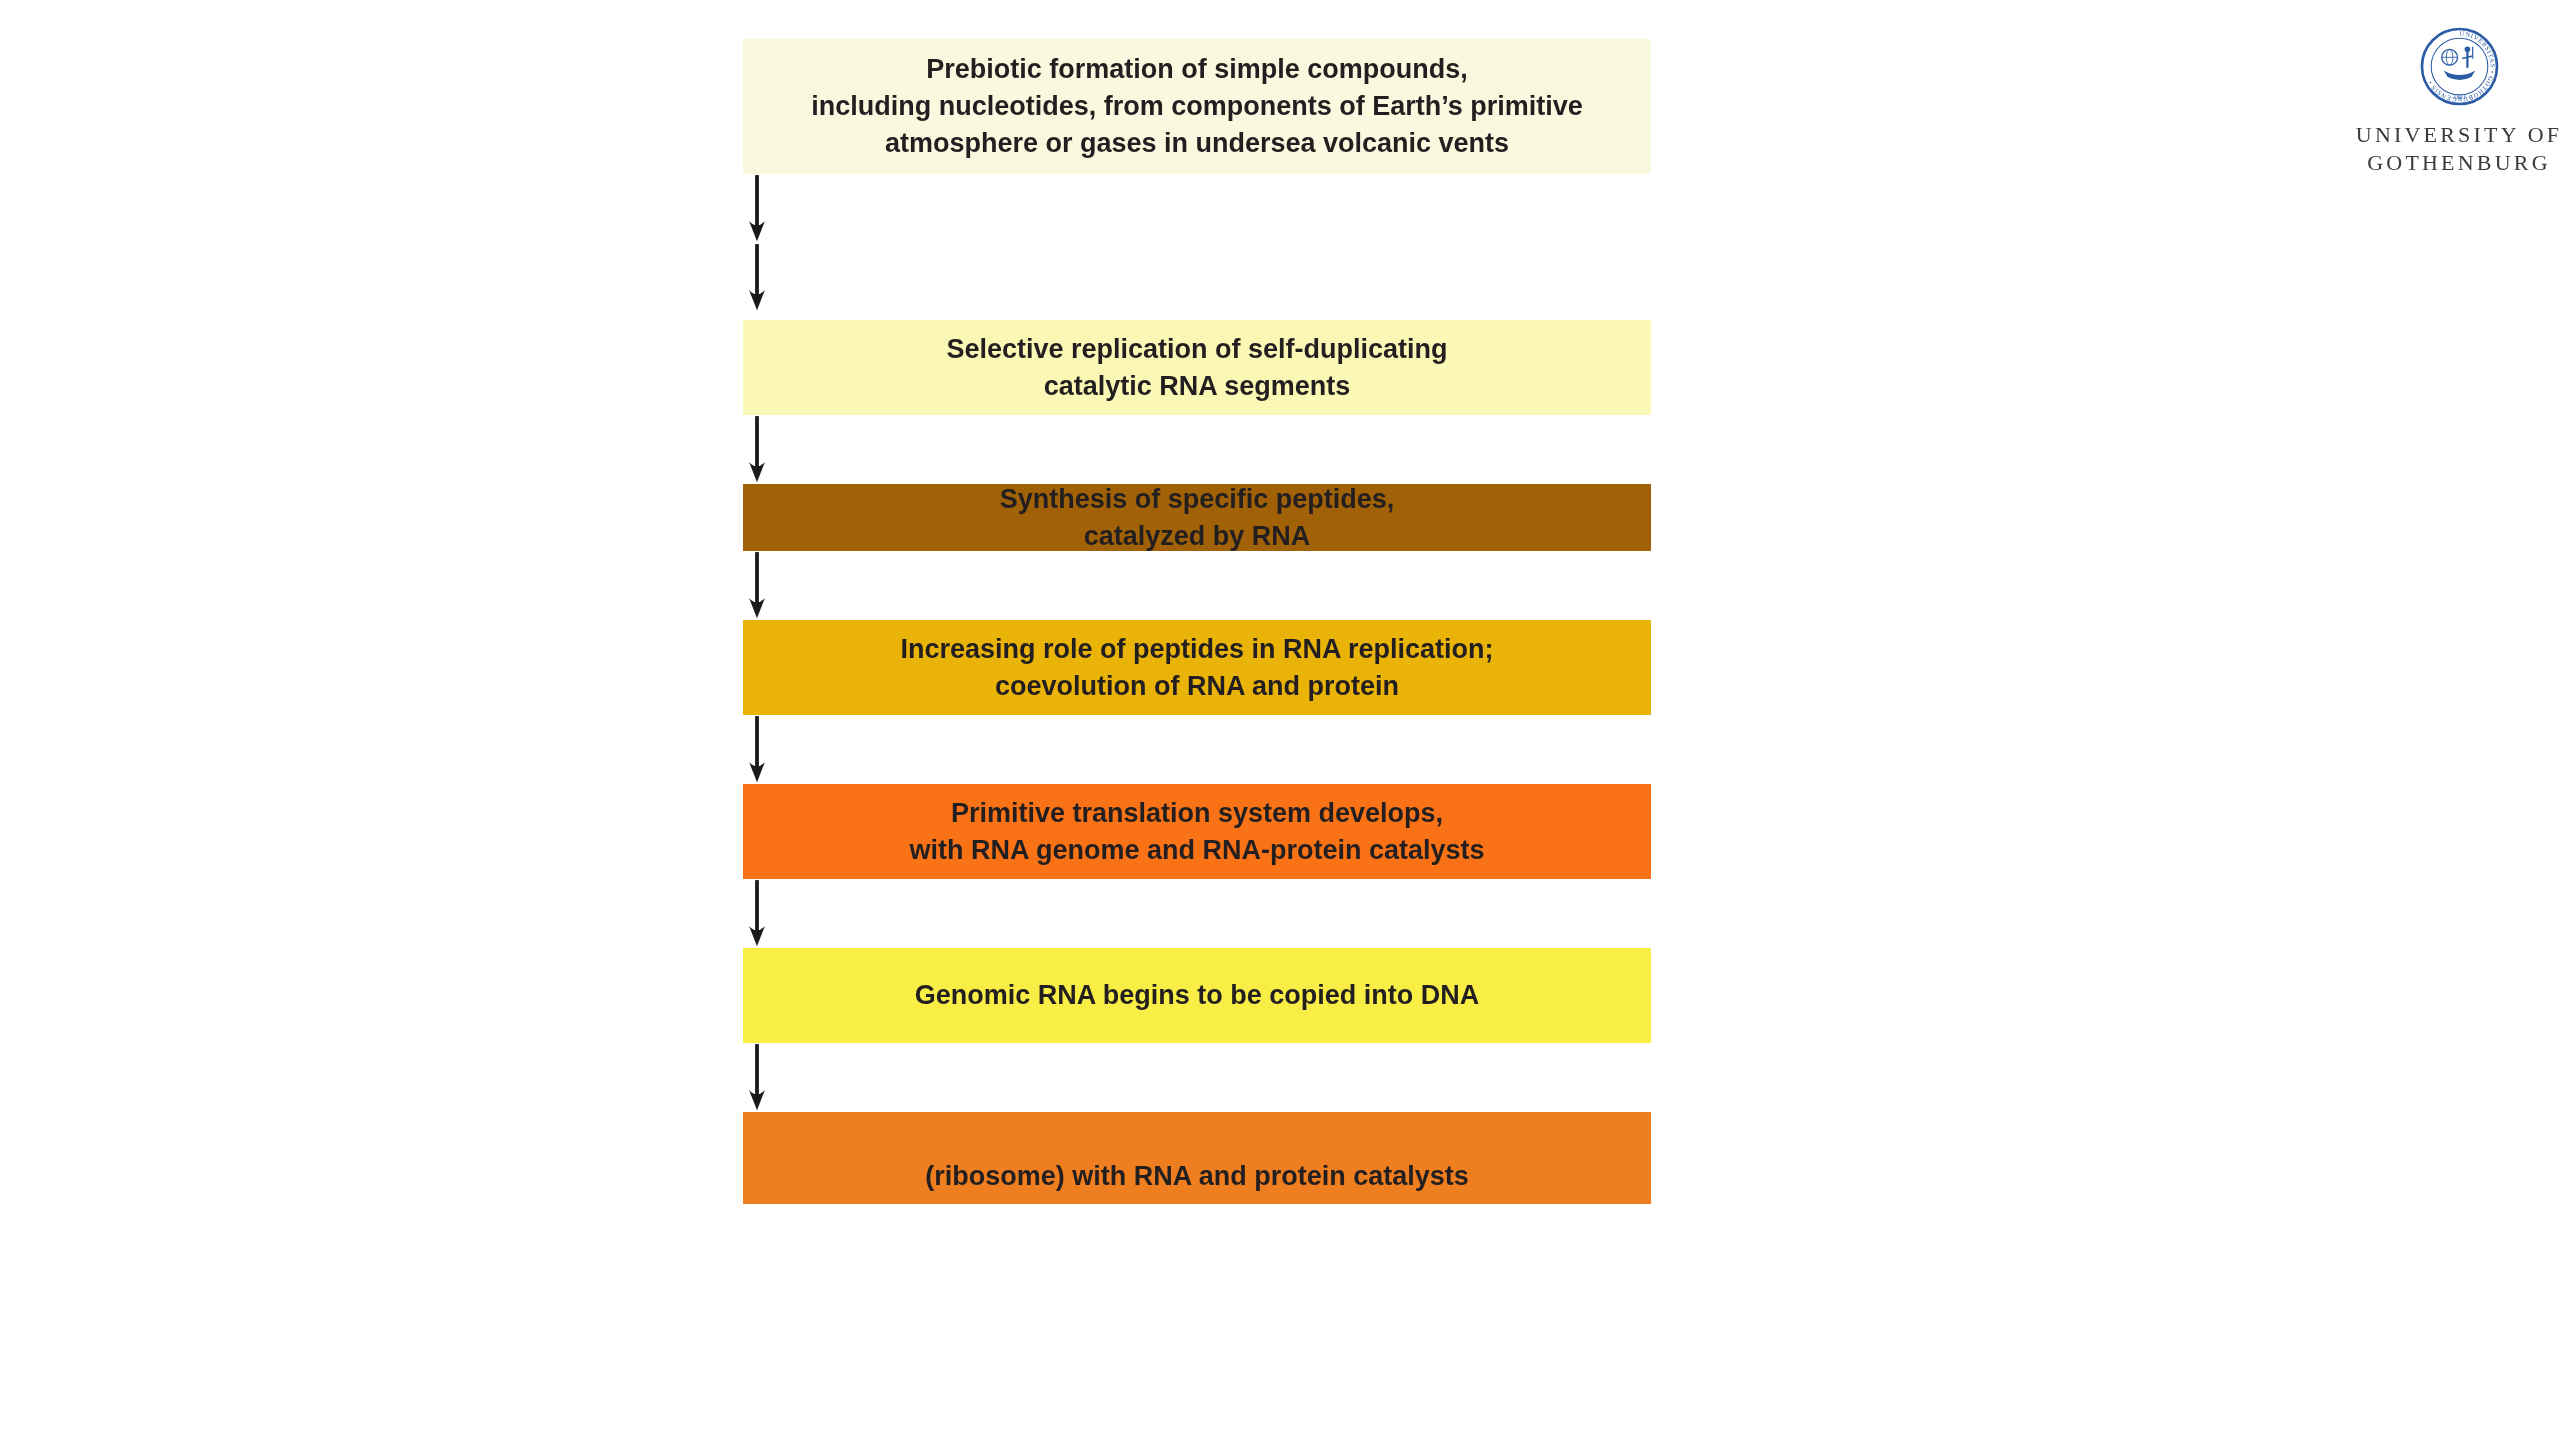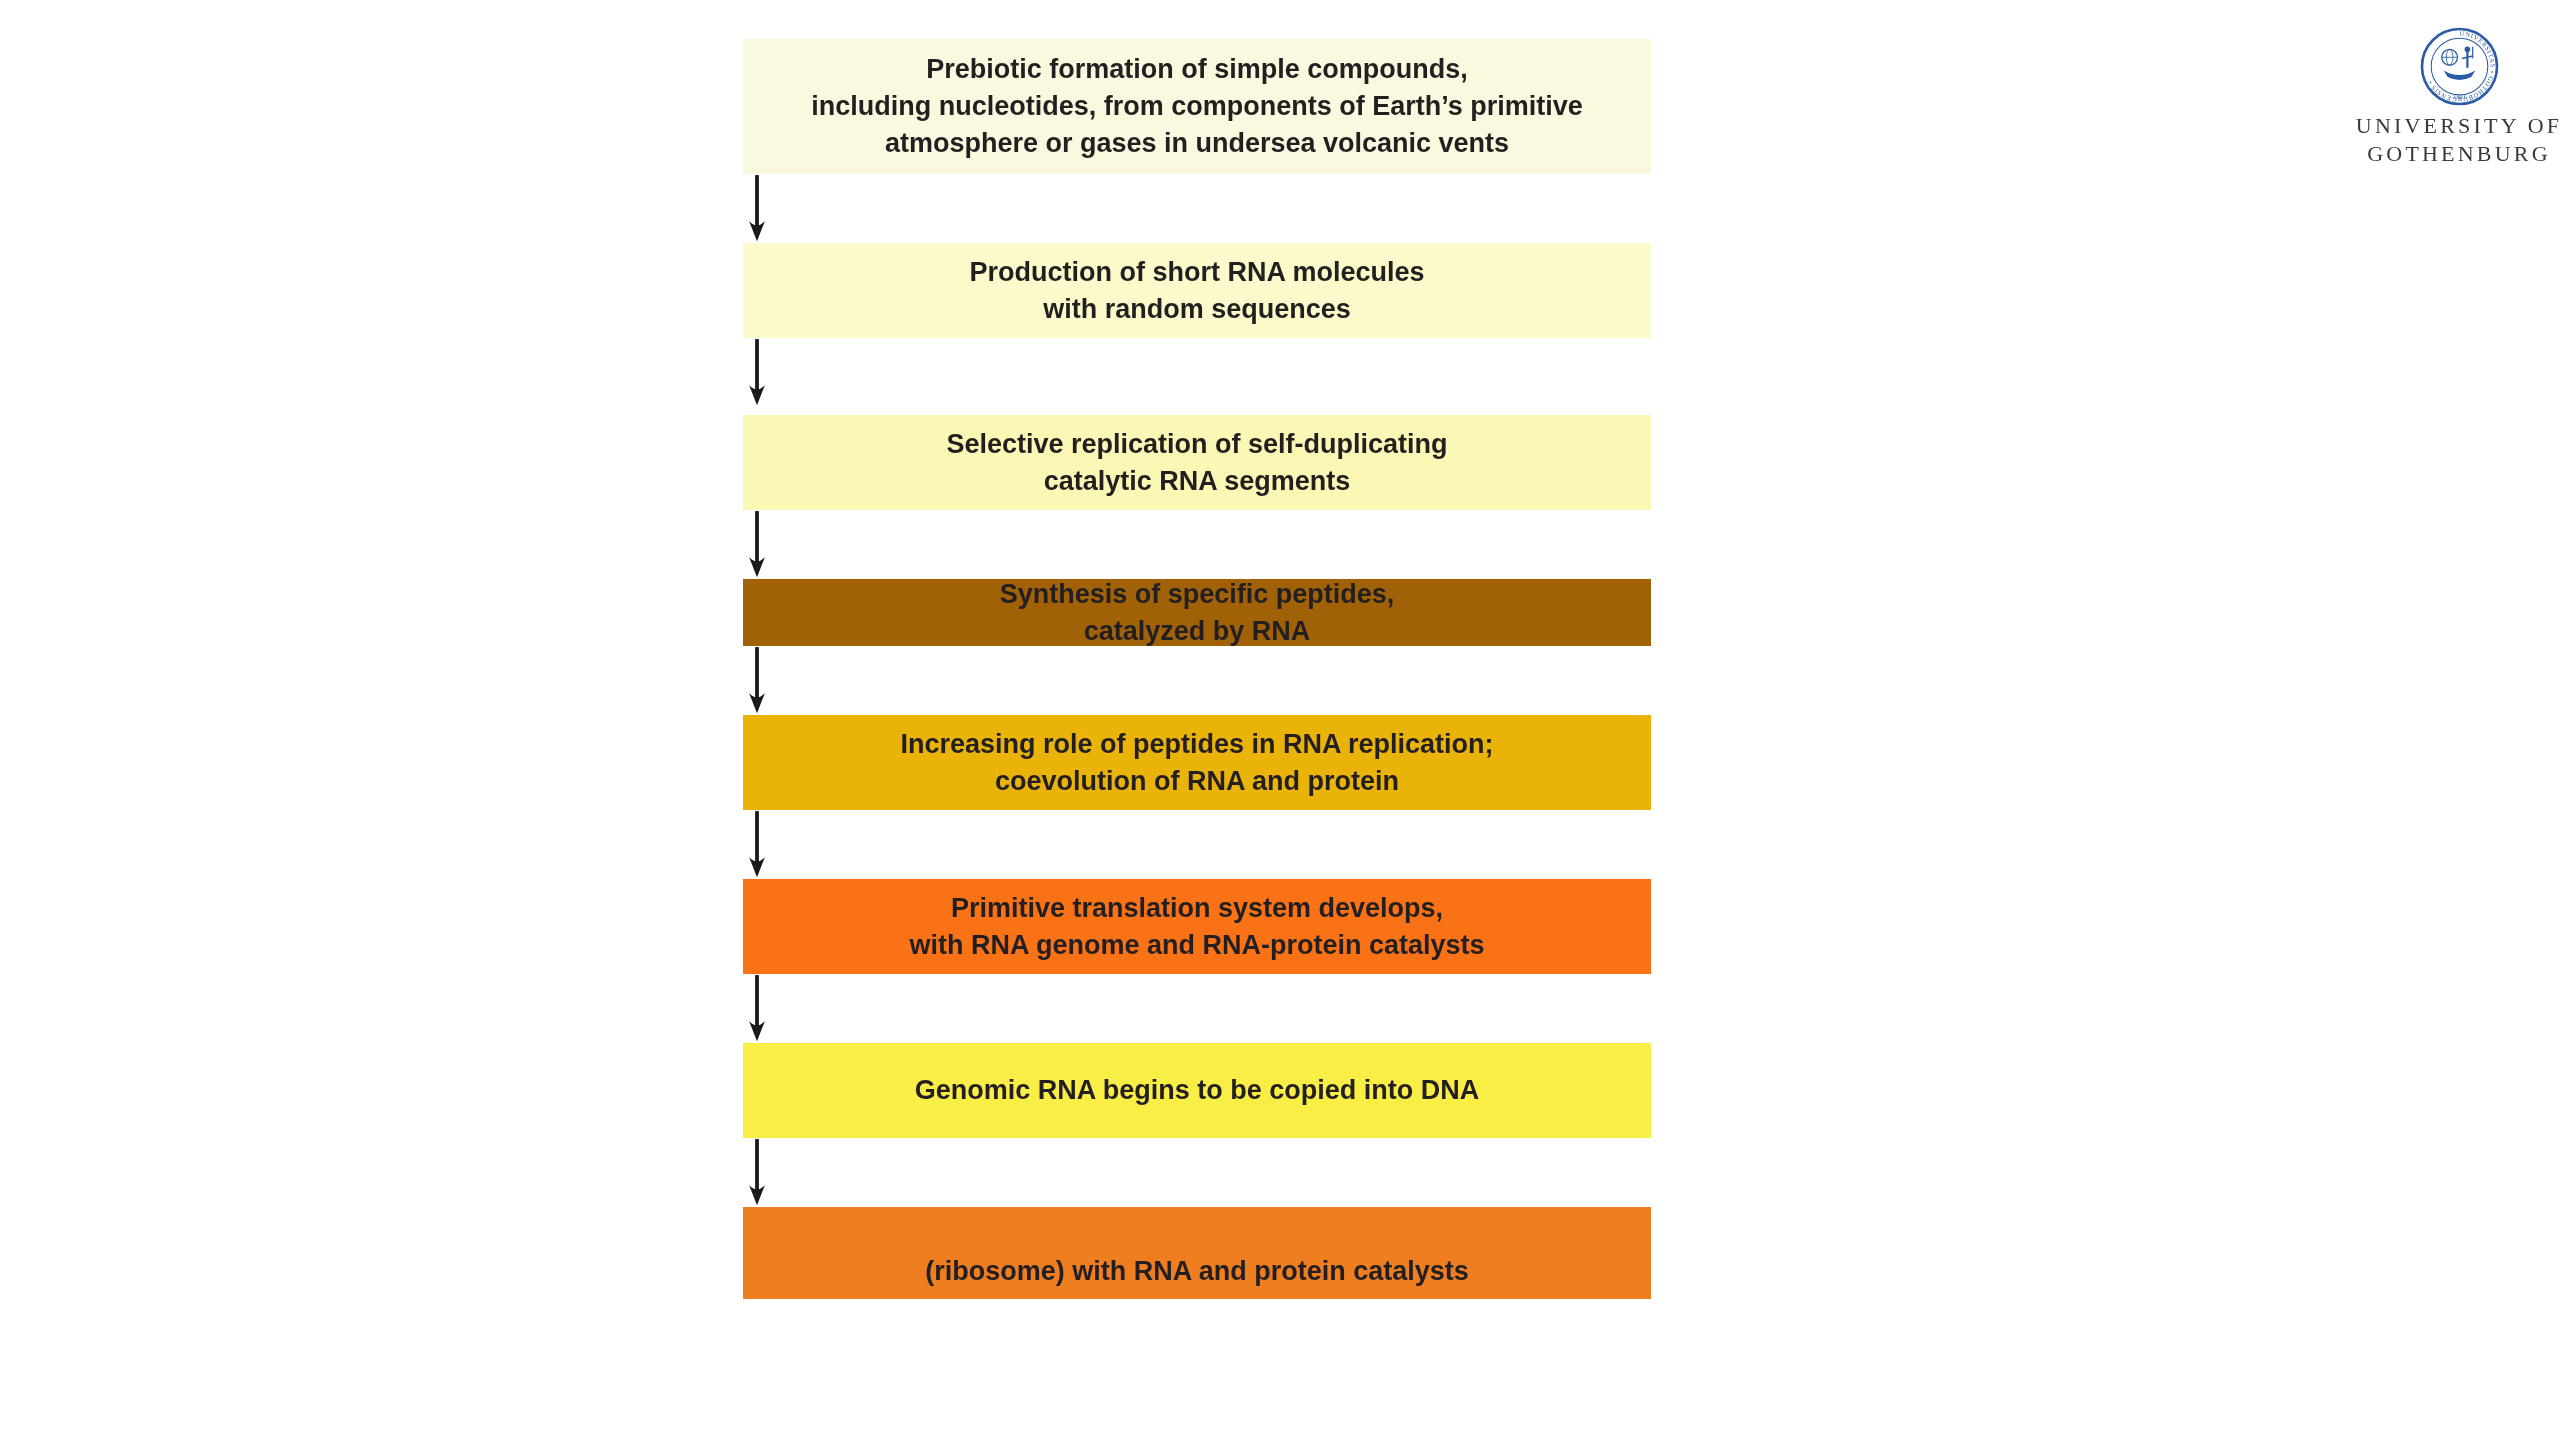--- a/index.html
+++ b/index.html
@@ -43,44 +43,41 @@
   .cap-book{font-size:21px;line-height:30px;}
   .cap-book .italic{font-style:italic;}
   .cap-copy{font-size:21px;line-height:30px;}
   
   .logo{
     position:absolute;left:2352px;top:27px;width:214px;
     text-align:center;
   }
   .seal{display:block;margin:0 auto;width:79px;height:79px;}
   .uni-name{
-    margin-top:6px;
+    margin-top:15px;
     font-family:"Liberation Serif", serif;
     font-size:22px;
     line-height:28px;
     letter-spacing:3.2px;
     color:#3a3a3a;
   }
 </style>
 </head>
 <body>
 
 <div class="stage">
 
   <div id="flow" class="flow">
       <div class="step" style="height: 135px; background: rgb(250, 249, 223);">
         <div class="step-text"><span>Prebiotic formation of simple compounds,</span><br><span>including nucleotides, from components of Earth’s primitive</span><br><span>atmosphere or gases in undersea volcanic vents</span></div>
       </div>
       <svg class="arrow" width="28" height="69" viewBox="0 0 44 107">
         <line x1="22" y1="1" x2="22" y2="86" stroke="currentColor" stroke-width="6"></line>
         <path d="M22,105 L9.5,73 Q22,87 34.5,73 Z" fill="currentColor"></path>
       </svg>
-      <div class="step" style="height: 95px; background: rgb(252, 250, 203);">
-        <div class="step-text"><span>Production of short RNA molecules</span><br><span>with random sequences</span></div>
-      </div>
       <svg class="arrow" width="28" height="69" viewBox="0 0 44 107">
         <line x1="22" y1="1" x2="22" y2="86" stroke="currentColor" stroke-width="6"></line>
         <path d="M22,105 L9.5,73 Q22,87 34.5,73 Z" fill="currentColor"></path>
       </svg>
       <div class="step" style="height: 95px; background: rgb(251, 248, 181); margin-top: 8px;">
         <div class="step-text"><span>Selective replication of self-duplicating</span><br><span>catalytic RNA segments</span></div>
       </div>
       <svg class="arrow" width="28" height="69" viewBox="0 0 44 107">
         <line x1="22" y1="1" x2="22" y2="86" stroke="currentColor" stroke-width="6"></line>
         <path d="M22,105 L9.5,73 Q22,87 34.5,73 Z" fill="currentColor"></path>

